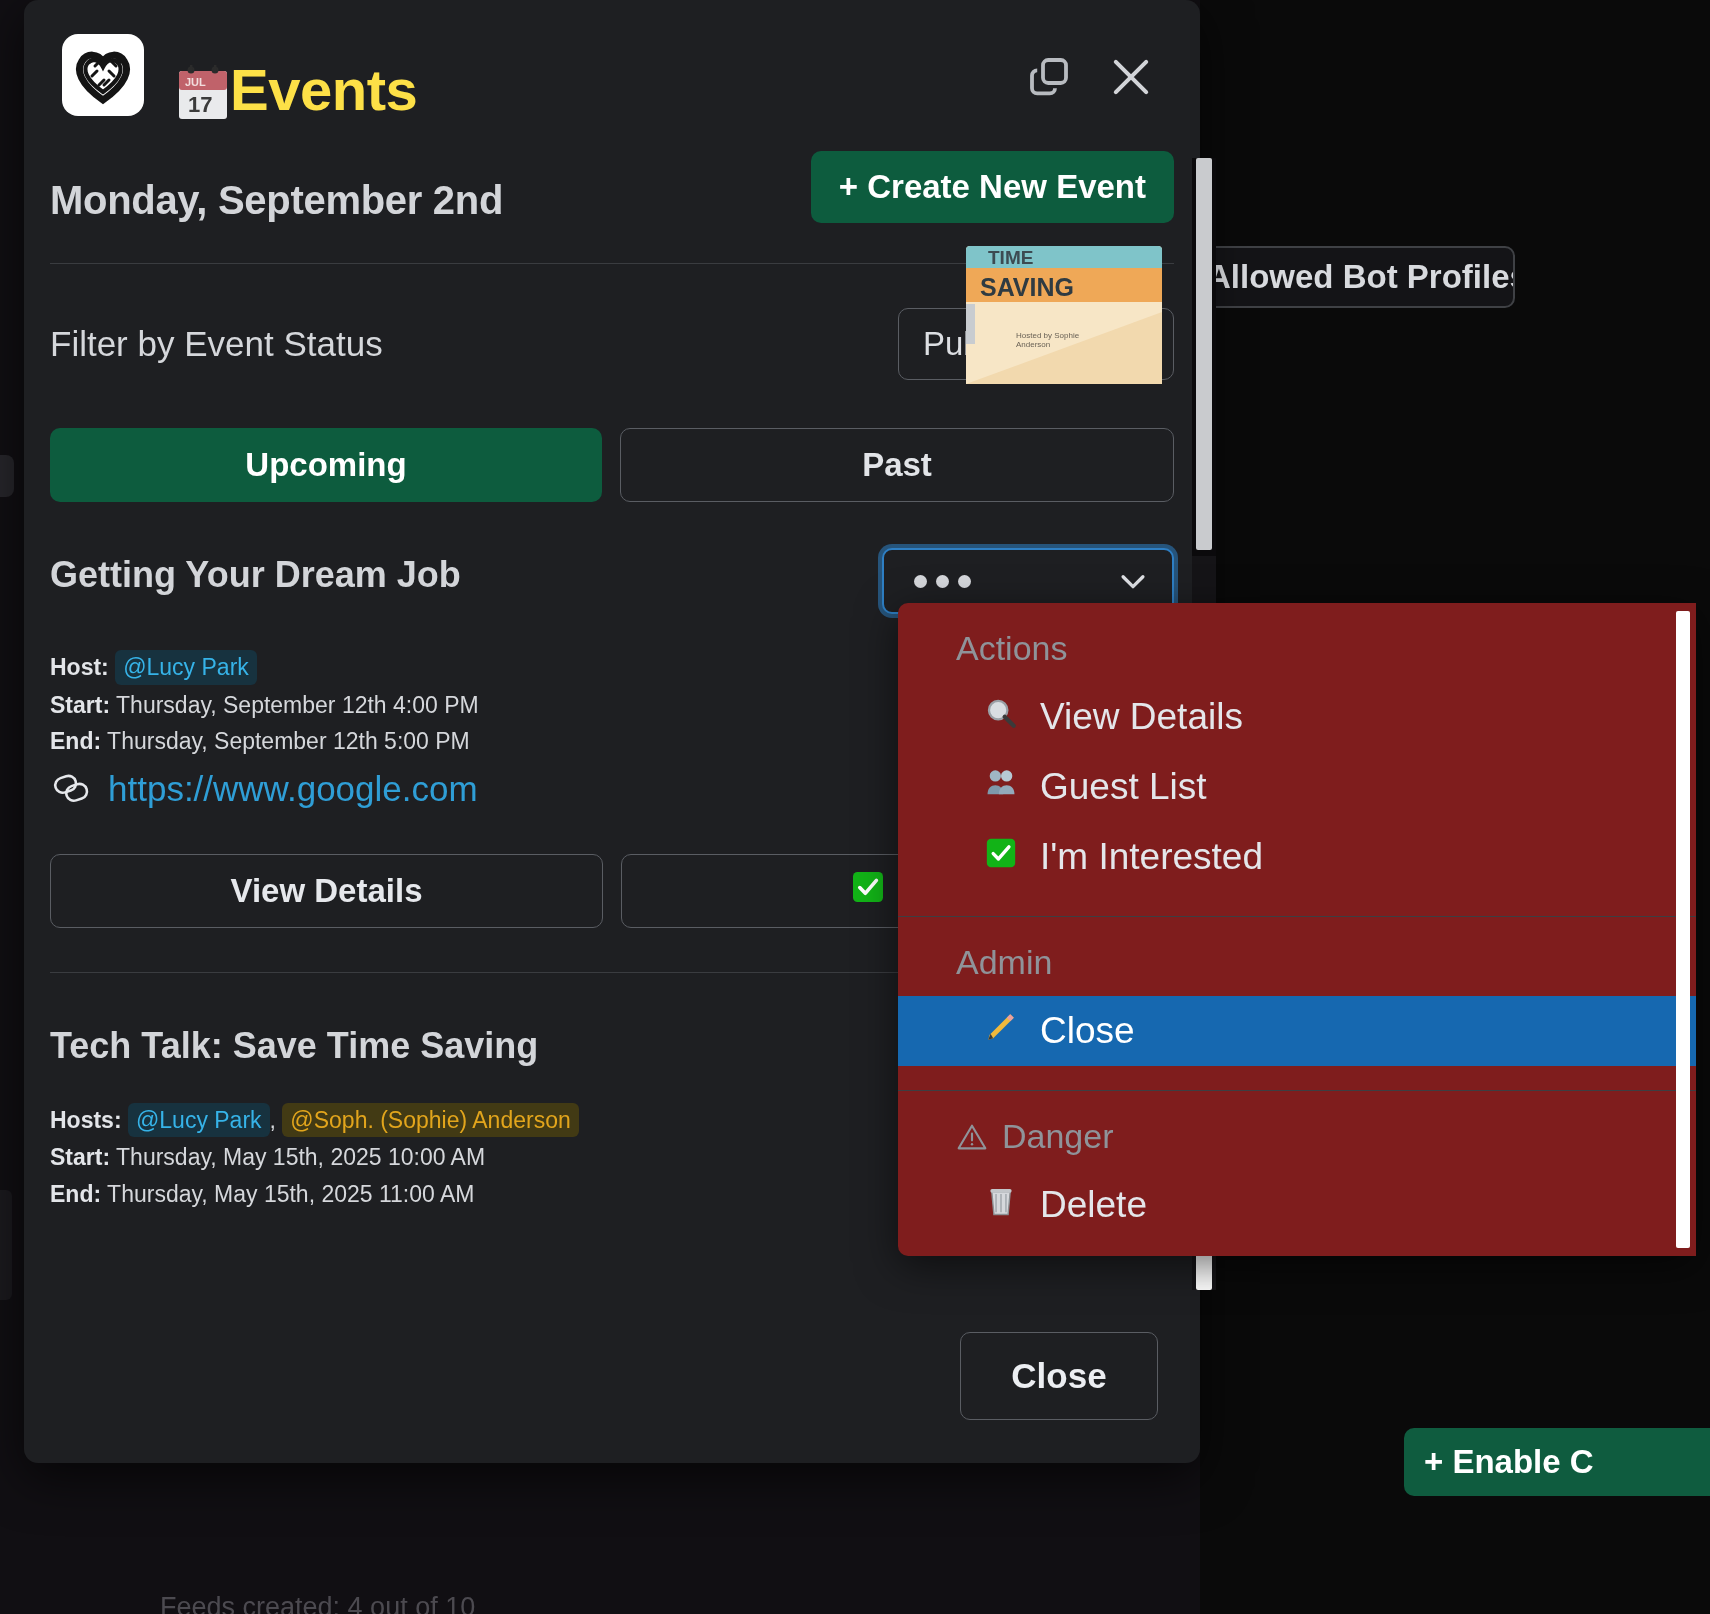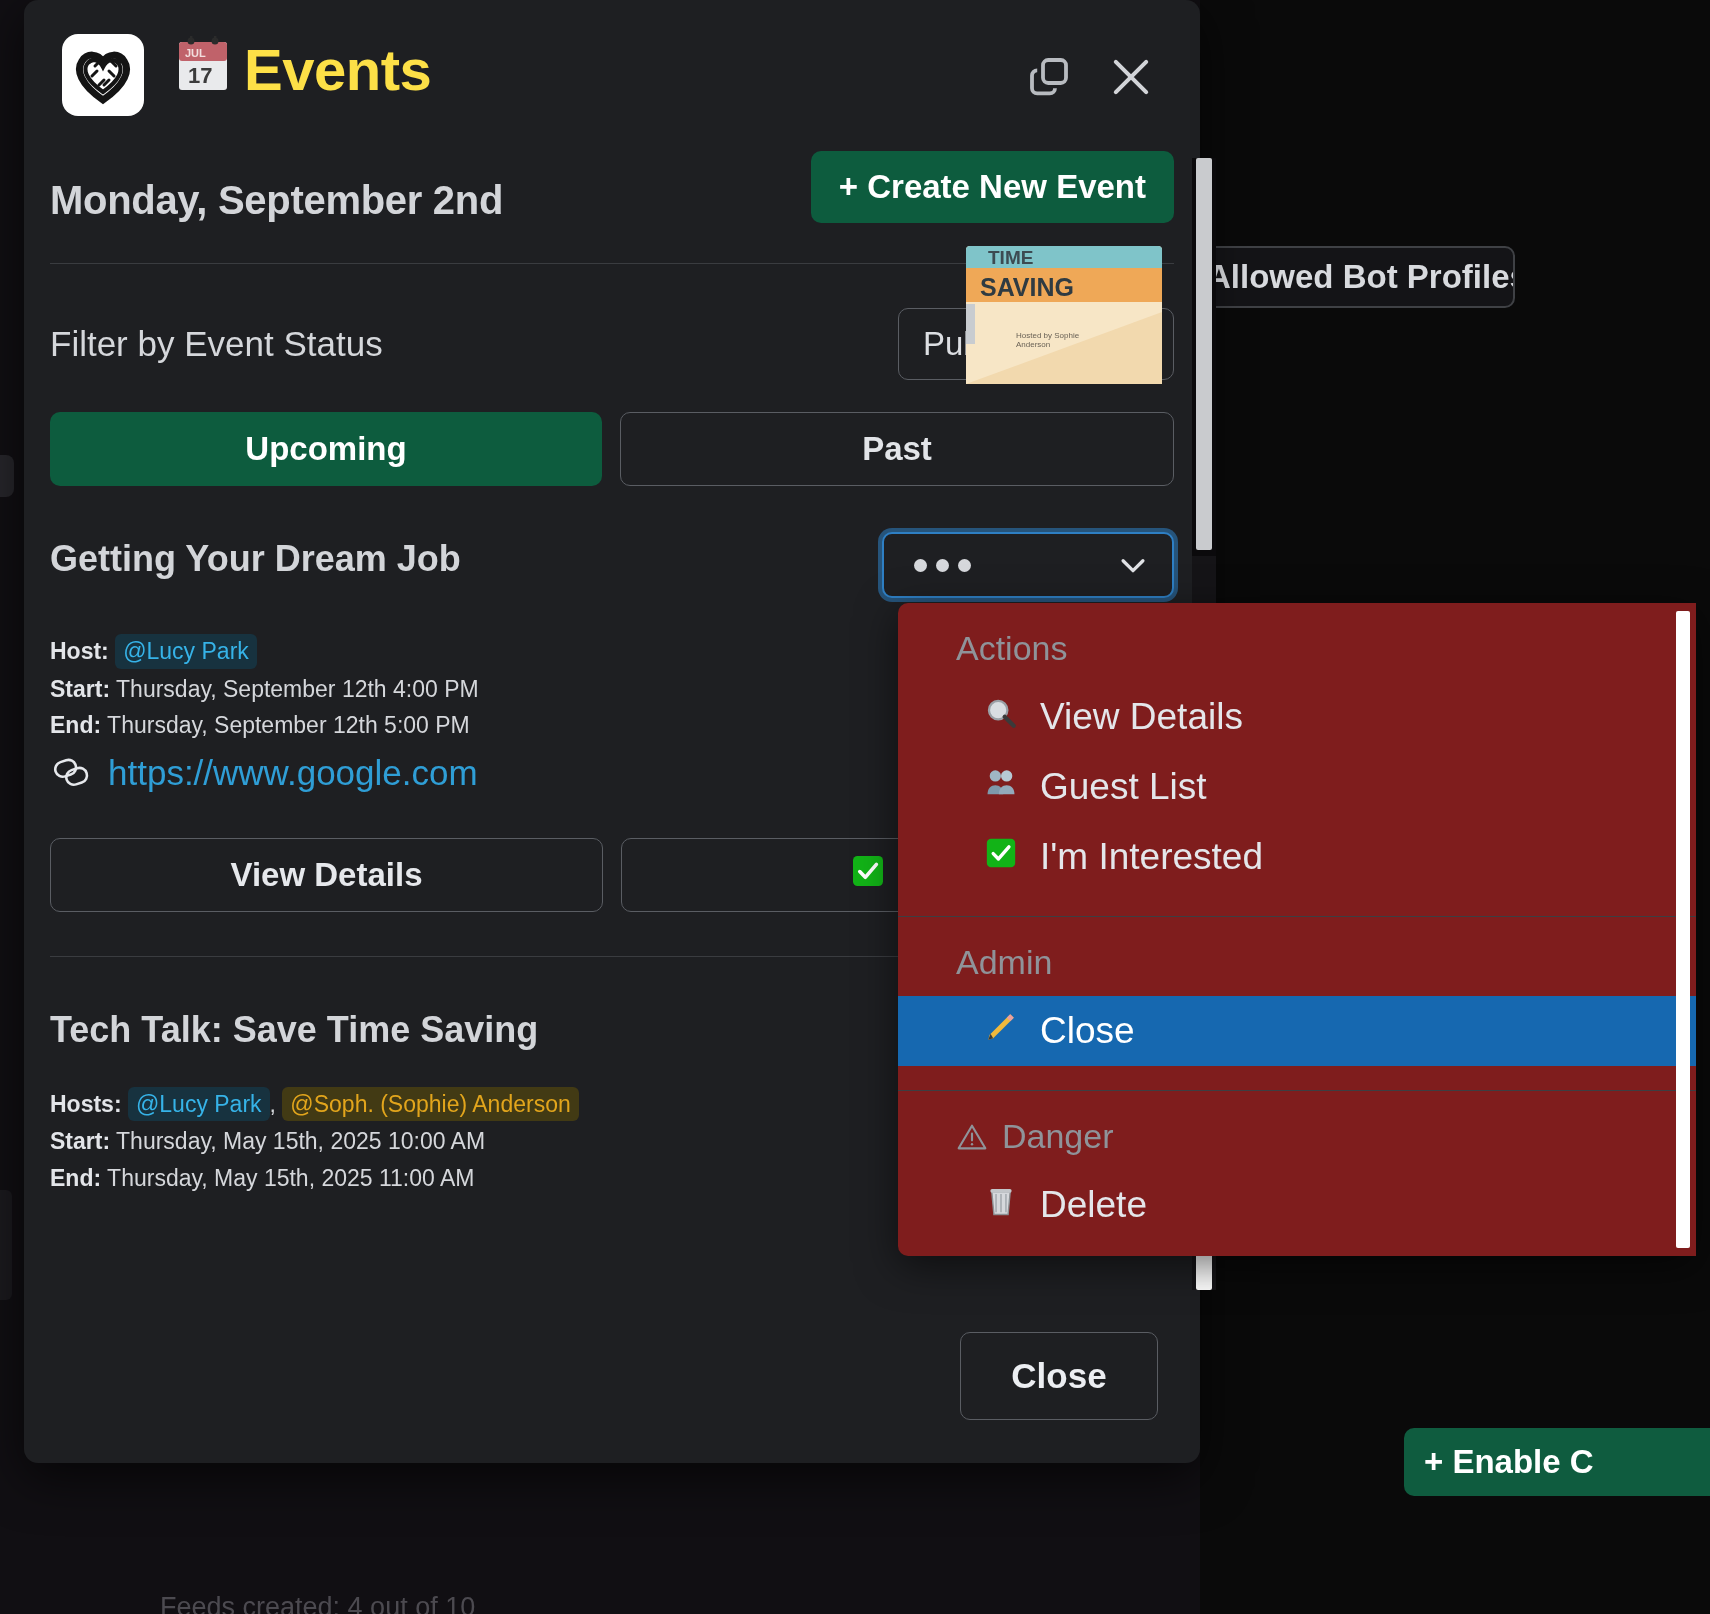--- a/index.html
+++ b/index.html
@@ -65,22 +65,22 @@
     position: absolute; left: 0; top: 0; width: 100%; height: 160px;
     display: flex; align-items: center;
   }
   .app-icon {
     position: absolute; left: 38px; top: 34px;
     width: 82px; height: 82px; border-radius: 16px; background: #ffffff;
     display: flex; align-items: center; justify-content: center;
     overflow: hidden;
   }
   .title-wrap {
-    position: absolute; left: 152px; top: 36px;
-    display: flex; align-items: flex-start; gap: 14px;
+    position: absolute; left: 152px; top: 56px;
+    display: flex; align-items: flex-end; 
   }
   .cal-emoji { width: 54px; height: 58px; display:block; }
   .modal-title {
     font-size: 58px; font-weight: 700; color: #fde047; letter-spacing: -0.5px;
   }
   .hdr-btn {
     position: absolute; top: 44px; width: 66px; height: 66px;
     display: flex; align-items: center; justify-content: center; cursor: pointer;
   }
   .hdr-copy { left: 992px; }
@@ -110,21 +110,21 @@
   .filter-row { margin-top: 44px; }
   .filter-label { font-size: 35px; color: #d5d7db; }
   .select-box {
     width: 276px; height: 72px; border: 1px solid #5a5d63; border-radius: 10px;
     background: #1e1f22; display: flex; align-items: center;
     justify-content: space-between; padding: 0 22px 0 24px; box-sizing: border-box;
     cursor: pointer;
   }
   .select-value { font-size: 33px; color: #dcdee2; }
 
-  .tabs { display: flex; gap: 18px; margin-top: 32px; }
+  .tabs { display: flex; gap: 18px; margin-top: 48px; }
   .tab {
     flex: 1; height: 74px; border-radius: 10px; font-size: 33px; font-weight: 700;
     display: flex; align-items: center; justify-content: center; cursor: pointer;
     font-family: inherit;
   }
   .tab-active { background: #0d5c3e; color: #ffffff; border: none; }
   .tab-inactive { background: #1e1f22; color: #e2e4e8; border: 1px solid #5a5d63; }
 
   .event { margin-top: 46px; }
   .event-head { display: flex; align-items: flex-start; justify-content: space-between; }

